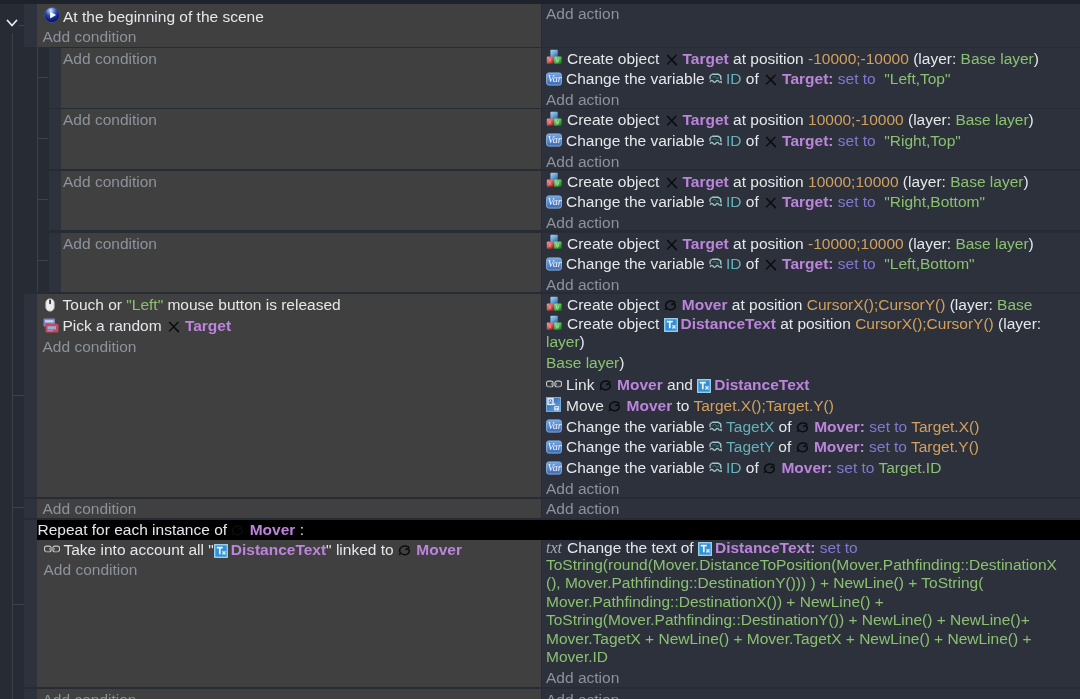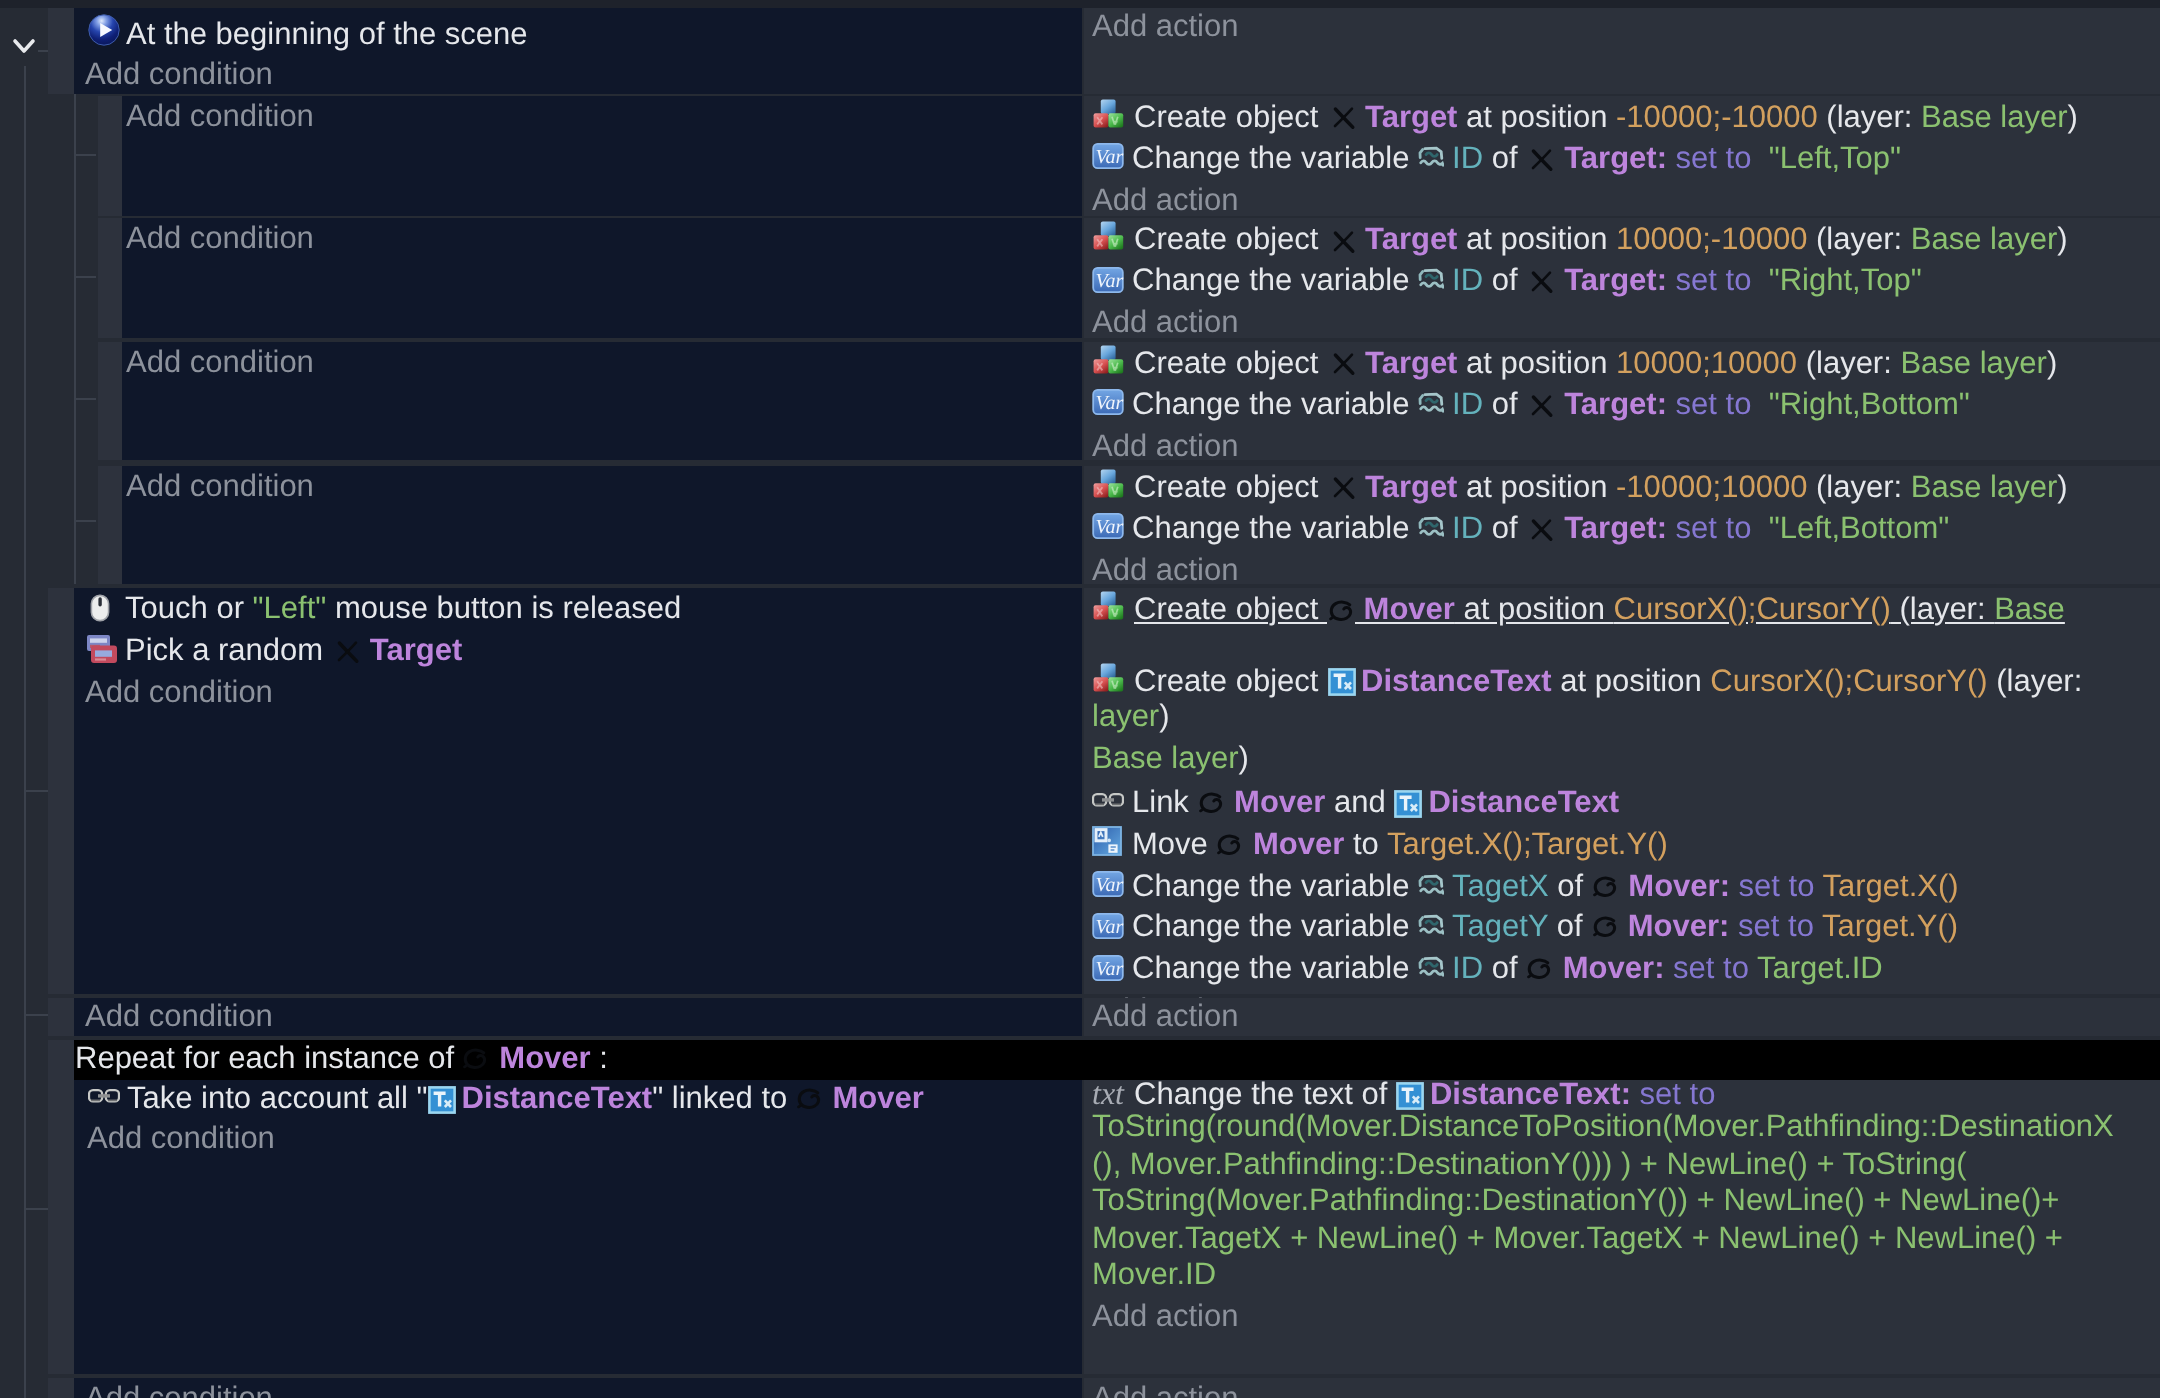--- a/index.html
+++ b/index.html
@@ -3,21 +3,21 @@
 <meta charset="utf-8">
 <style>
   * { margin:0; padding:0; box-sizing:border-box; }
   html,body { width:1080px; height:699px; overflow:hidden; }
   body { background:#262b34; font-family:"Liberation Sans", sans-serif; font-size:15.5px;
          color:#e5e7eb; position:relative; }
   .topstrip { position:absolute; left:0; top:0; width:1080px; height:4px; background:#1e222b; }
   .vline { position:absolute; width:1px; background:#3b414c; }
   .tick { position:absolute; height:1px; background:#3b414c; }
   .handle { position:absolute; background:#2d323d; }
-  .cond { position:absolute; background:#0f172a; }
+  .cond { position:absolute; background:#404040; }
   .act  { position:absolute; background:#2c313b; left:542px; width:538px; }
   .hdr  { position:absolute; background:#000000; }
   .line { line-height:19px; margin-bottom:1.9px; white-space:nowrap; }
   .ph   { color:#8d929c; }
   .obj  { color:#bd84dc; font-weight:bold; }
   .num  { color:#d3a05e; }
   .grn  { color:#8bc170; }
   .tea  { color:#64b2bc; }
   .set  { color:#8577d1; }
   svg.ic { vertical-align:-3px; }
@@ -285,21 +285,21 @@
         <rect x="2.5" y="6.8" width="13" height="8.7" rx="1.5" fill="#c24a5e"></rect>
         <rect x="4.5" y="9.2" width="8.5" height="3.2" fill="#97abdf"></rect>
         <rect x="4.5" y="13.2" width="5.5" height="1.1" fill="#d98a96"></rect>
       </svg><span>Pick a random </span><svg class="ic" style="vertical-align:-2px;margin-left:2px;margin-right:5px;" width="12" height="12" viewBox="0 0 12 12">
         <path d="M1.7,1.5 C4.4,4.4 7.0,7.2 10.4,10.6" fill="none" stroke="#0a0c10" stroke-width="1.7" stroke-linecap="round"></path>
         <path d="M10.0,1.3 C7.2,4.4 4.6,7.0 1.5,10.0" fill="none" stroke="#0a0c10" stroke-width="1.3" stroke-linecap="round"></path>
       </svg><span class="obj">Target</span></div>
   <div class="line ph">Add condition</div>
 </div>
 <div class="act" style="top:293.5px; height:203px; padding:1.5px 0 0 4px;">
-  <div class="line" style="margin-bottom:16px;text-decoration:underline;"><svg class="ic" style="vertical-align:-1.5px;margin-right:5px;" width="16" height="16" viewBox="0 0 16 16">
+  <div class="line" style="margin-bottom:0;"><svg class="ic" style="vertical-align:-1.5px;margin-right:5px;" width="16" height="16" viewBox="0 0 16 16">
         <defs>
           <linearGradient id="cb" x1="0" y1="0" x2="0.8" y2="1">
             <stop offset="0%" stop-color="#b4d4ef"></stop>
             <stop offset="55%" stop-color="#68a6dc"></stop>
             <stop offset="100%" stop-color="#31689e"></stop>
           </linearGradient>
           <linearGradient id="cr" x1="0" y1="0" x2="0.8" y2="1">
             <stop offset="0%" stop-color="#ef9f9f"></stop>
             <stop offset="55%" stop-color="#d95252"></stop>
             <stop offset="100%" stop-color="#8f2020"></stop>
@@ -468,20 +468,21 @@
   <div class="line ph">Add condition</div>
 </div>
 <div class="act" style="top:539.5px; height:147px; padding:0 0 0 4px;">
   <div class="line" style="line-height:15.5px; margin-bottom:0;"><span style="font-family:'Liberation Serif'; font-style:italic; font-size:16px; color:#a7abb3; margin-right:5px;">txt</span><span>Change the text of </span><svg class="ic" style="vertical-align:-3px;margin-right:3px;" width="14" height="14" viewBox="0 0 14 14">
         <rect x="0.7" y="0.7" width="12.6" height="12.6" fill="#3490d4" stroke="#9bd6f0" stroke-width="1.3"></rect>
         <path d="M2.8,3.6 L8.8,3.6 M5.8,3.6 L5.8,10.2" stroke="#eaf4fb" stroke-width="1.7"></path>
         <path d="M8.4,7.2 L11.5,10.5 M11.5,7.2 L8.4,10.5" stroke="#d8ecf8" stroke-width="1.3"></path>
       </svg><span class="obj">DistanceText</span><span class="obj">:</span><span class="set"> set to</span></div>
   <div class="line lh18"><span class="grn">ToString(round(Mover.DistanceToPosition(Mover.Pathfinding::DestinationX</span></div>
   <div class="line lh18"><span class="grn">(), Mover.Pathfinding::DestinationY())) ) + NewLine() + ToString(</span></div>
+  <div class="line lh18"><span class="grn">Mover.Pathfinding::DestinationX()) + NewLine() +</span></div>
   <div class="line lh18"><span class="grn">ToString(Mover.Pathfinding::DestinationY()) + NewLine() + NewLine()+</span></div>
   <div class="line lh18"><span class="grn">Mover.TagetX + NewLine() + Mover.TagetX + NewLine() + NewLine() +</span></div>
   <div class="line lh18" style="margin-bottom:1.6px;"><span class="grn">Mover.ID</span></div>
   <div class="line ph">Add action</div>
 </div>
 
 <div class="handle" style="left:24px; top:688.5px; width:12.5px; height:10.5px;"></div>
 <div class="cond" style="left:36.5px; top:688.5px; width:504.5px; height:10.5px; padding:1.5px 0 0 6px;">
   <div class="line ph">Add condition</div>
 </div>

